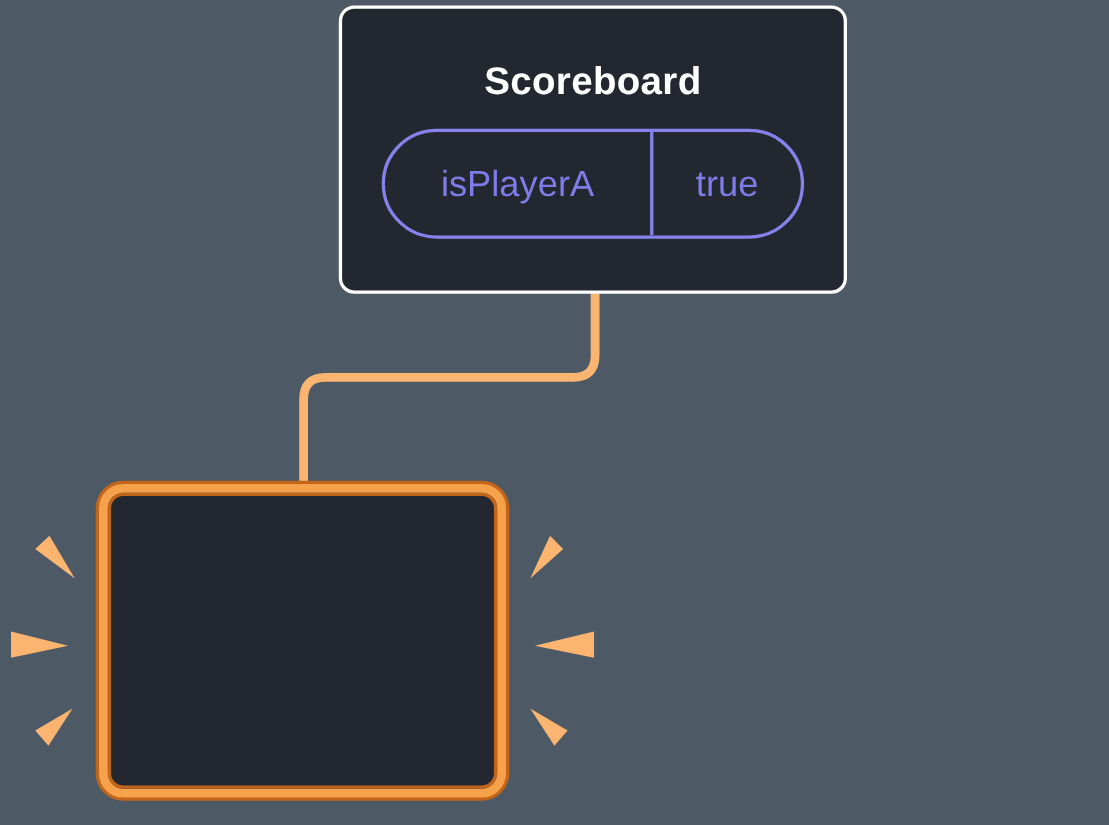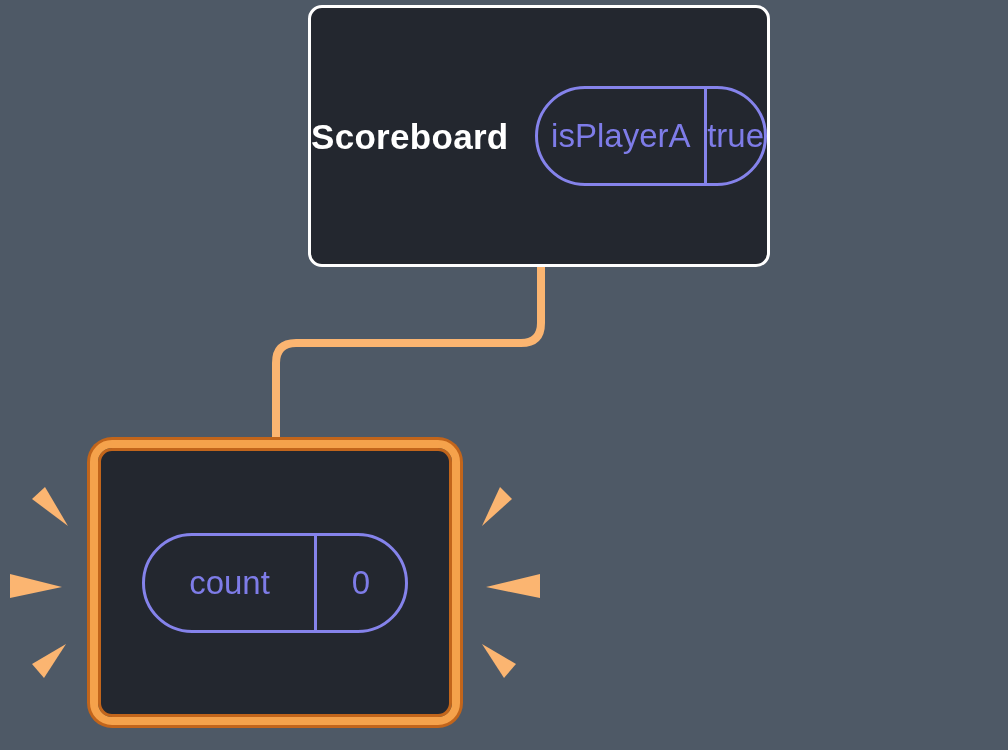--- a/index.html
+++ b/index.html
@@ -33,21 +33,21 @@
     fill:none;
   }
   .spark{
     fill:var(--connector);
     stroke:none;
   }
   .component{
     position:absolute;
     background:var(--box-bg);
     display:flex;
-    flex-direction:row;
+    flex-direction:column;
     align-items:center;
     justify-content:center;
   }
   .component.parent{
     left:308px;top:5px;width:462px;height:262px;
     border:3px solid var(--box-border);
     border-radius:14px;
     gap:26px;
   }
   .component.child{
@@ -108,19 +108,15 @@
 
   <div class="component parent">
     <div class="component-title">Scoreboard</div>
     <div class="state-pill">
       <div class="state-key">isPlayerA</div>
       <div class="state-value">true</div>
     </div>
   </div>
 
   <div class="component child">
-    <div class="state-pill">
-      <div class="state-key">count</div>
-      <div class="state-value">0</div>
-    </div>
   </div>
 
 </div>
 
 </body></html>

